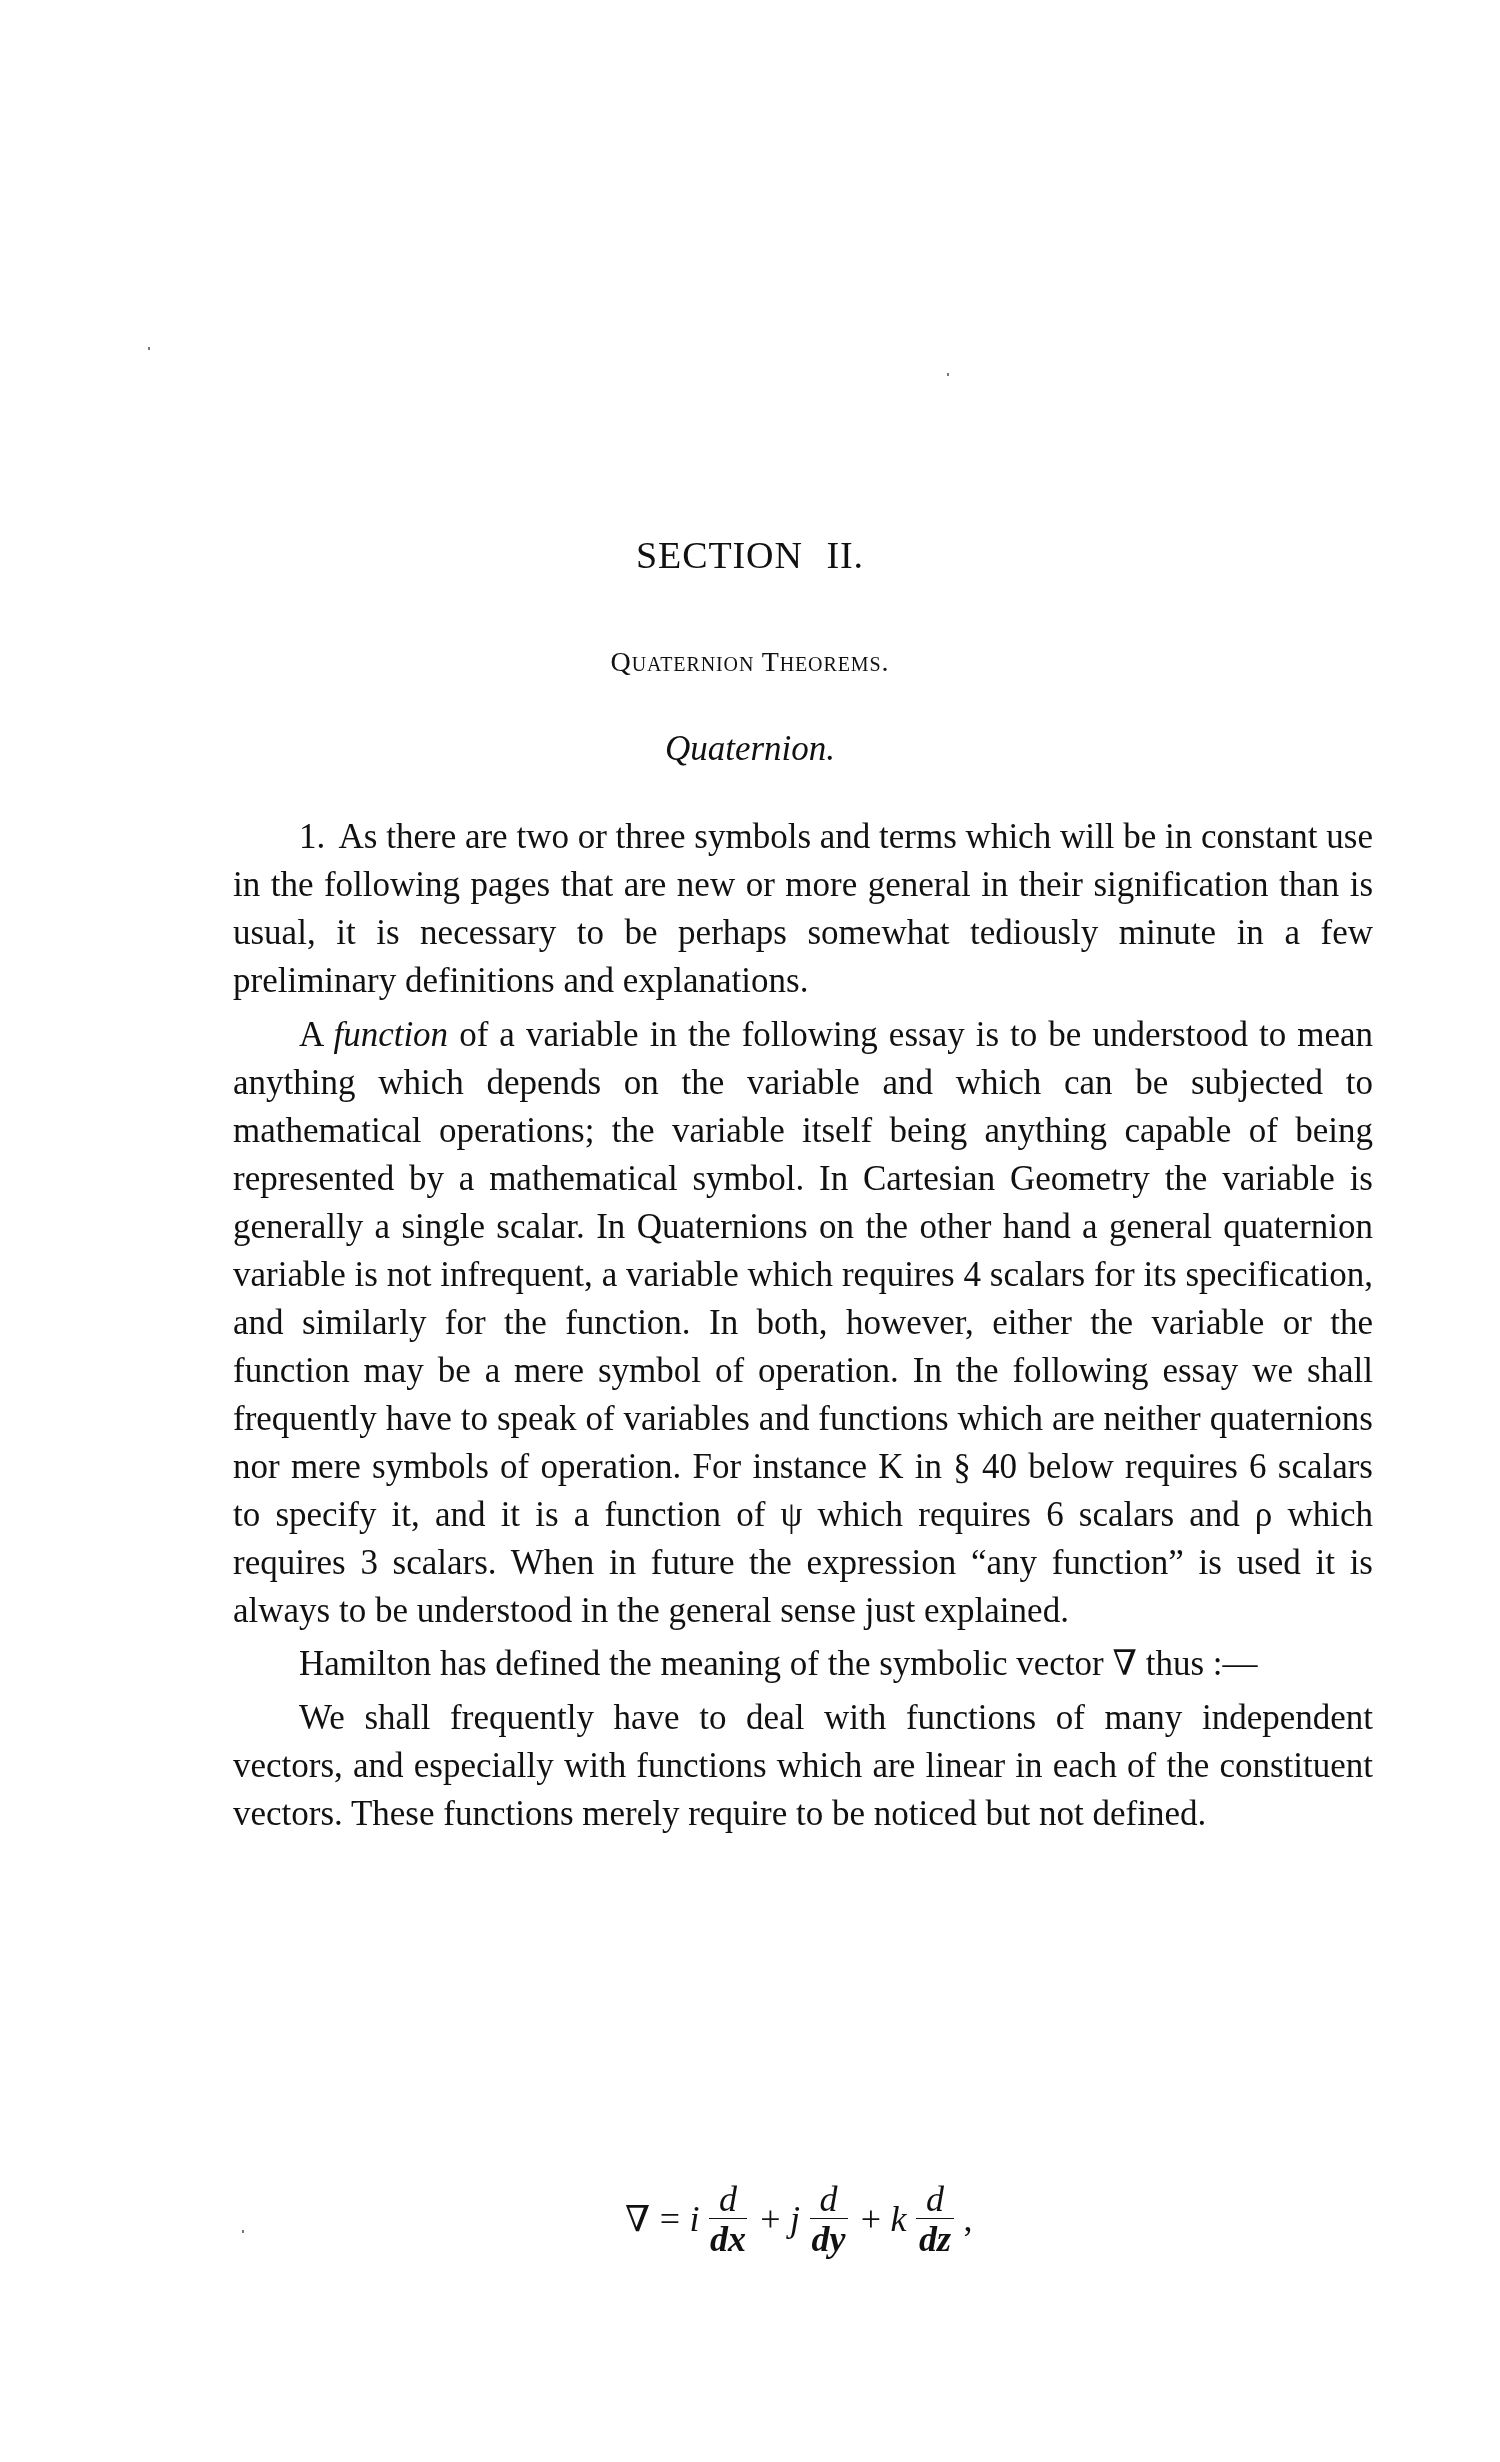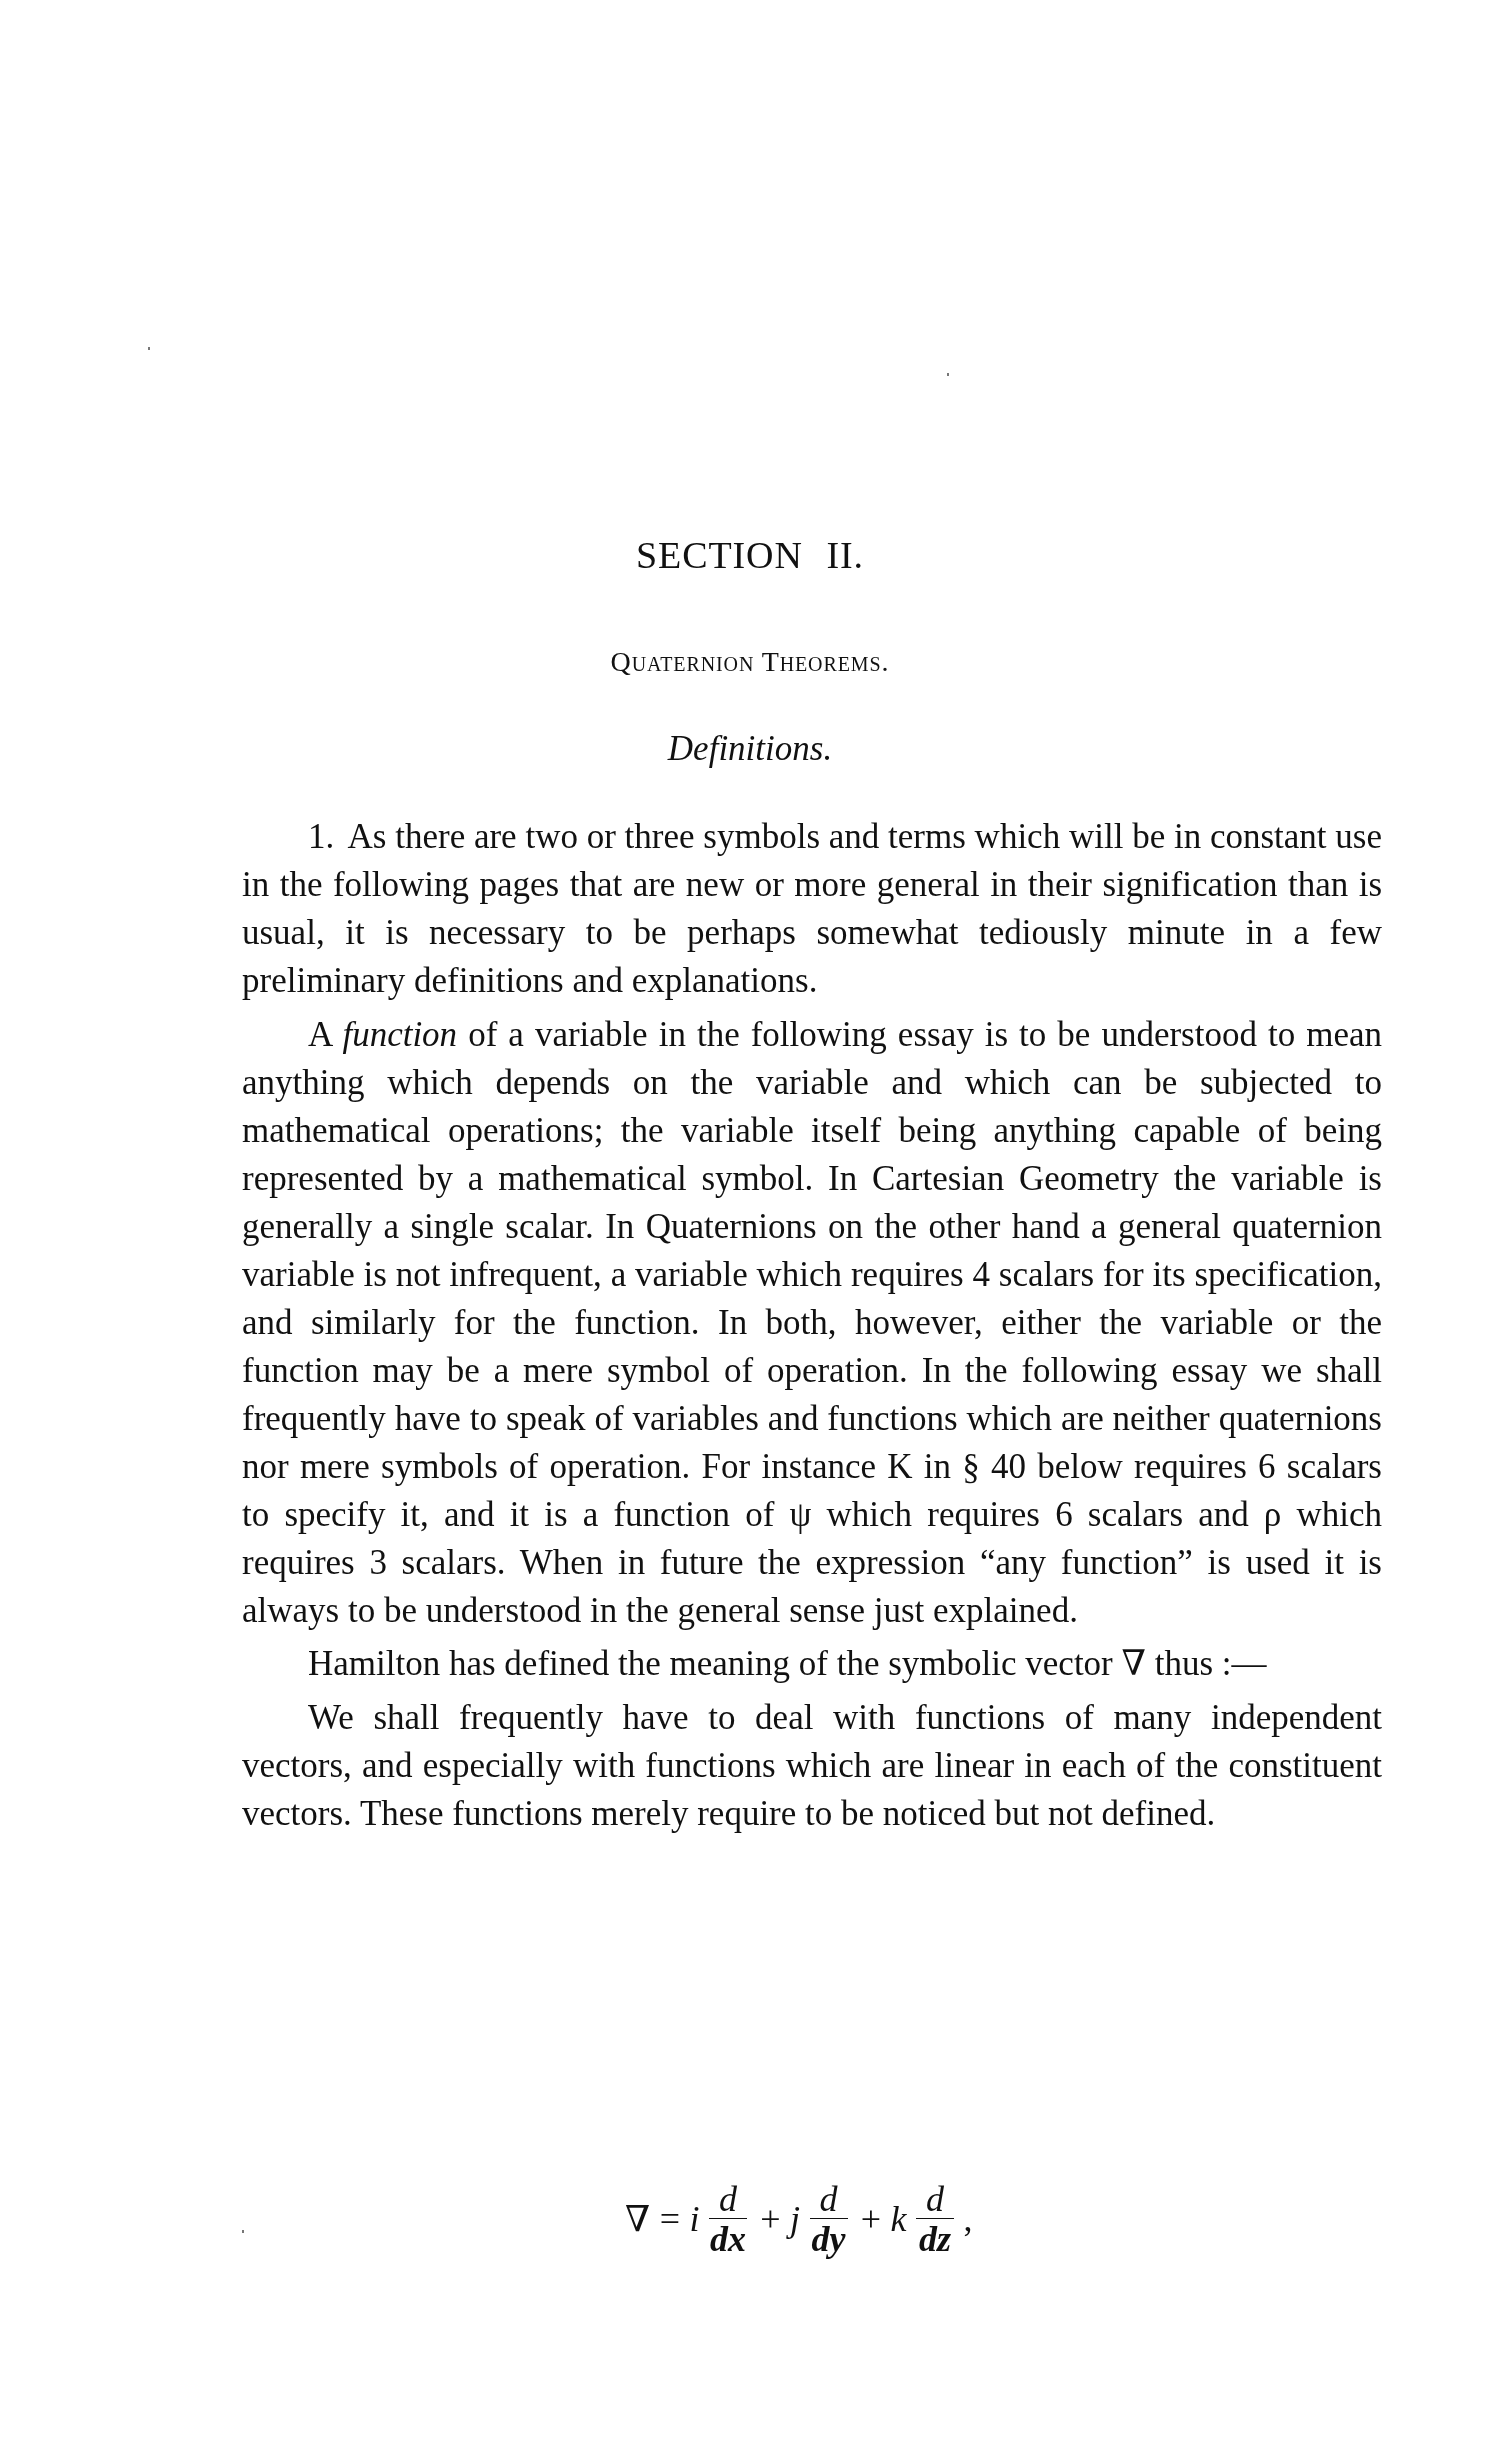--- a/index.html
+++ b/index.html
@@ -16,21 +16,21 @@
   }
   .heading-title {
     position: absolute; left: 0; width: 1500px; top: 646px;
     text-align: center; font-size: 28px; font-variant: small-caps; letter-spacing: 0.9px;
   }
   .heading-sub {
     position: absolute; left: 0; width: 1500px; top: 729px;
     text-align: center; font-size: 35px; font-style: italic;
   }
   .body-text {
-    position: absolute; left: 242px; width: 1140px; top: 813px;
+    position: absolute; left: 233px; width: 1140px; top: 813px;
     font-size: 35px; line-height: 48px; text-align: justify;
   }
   .para { margin: 0; text-indent: 66px; }
   .para + .para { margin-top: 5.7px; }
   .para .num { margin-right: 13.3px; }
   .para em { font-style: italic; }
   .equation {
     position: absolute; left: 625px; top: 2167px; height: 104px;
     display: flex; align-items: center; font-size: 36px; gap: 5.7px;
   }
@@ -44,21 +44,21 @@
 </head>
 <body>
 
 <div class="page">
   <span class="speck" style="left:148px;top:347px"></span>
   <span class="speck" style="left:947px;top:373px"></span>
   <span class="speck" style="left:242px;top:2230px"></span>
 
   <div class="heading-section">SECTION II.</div>
   <div class="heading-title">Quaternion Theorems.</div>
-  <div class="heading-sub">Definitions.</div>
+  <div class="heading-sub">Quaternion.</div>
 
   <div class="body-text">
     <p class="para">
       <span class="num">1.</span><span>As there are two or three symbols and terms which will be in constant use in the following pages that are new or more general in their signification than is usual, it is necessary to be perhaps somewhat tediously minute in a few preliminary definitions and explanations.</span>
     </p>
     <p class="para">
       <span>A</span>
       <em>function</em>
       <span>of a variable in the following essay is to be understood to mean anything which depends on the variable and which can be subjected to mathematical operations; the variable itself being anything capable of being represented by a mathematical symbol.  In Cartesian Geometry the variable is generally a single scalar.  In Quaternions on the other hand a general quaternion variable is not infrequent, a variable which requires 4 scalars for its specification, and similarly for the function.  In both, however, either the variable or the function may be a mere symbol of operation.  In the following essay we shall frequently have to speak of variables and functions which are neither quaternions nor mere symbols of operation.  For instance K in § 40 below requires 6 scalars to specify it, and it is a function of ψ which requires 6 scalars and ρ which requires 3 scalars.  When in future the expression “any function” is used it is always to be understood in the general sense just explained.</span>
     </p>

